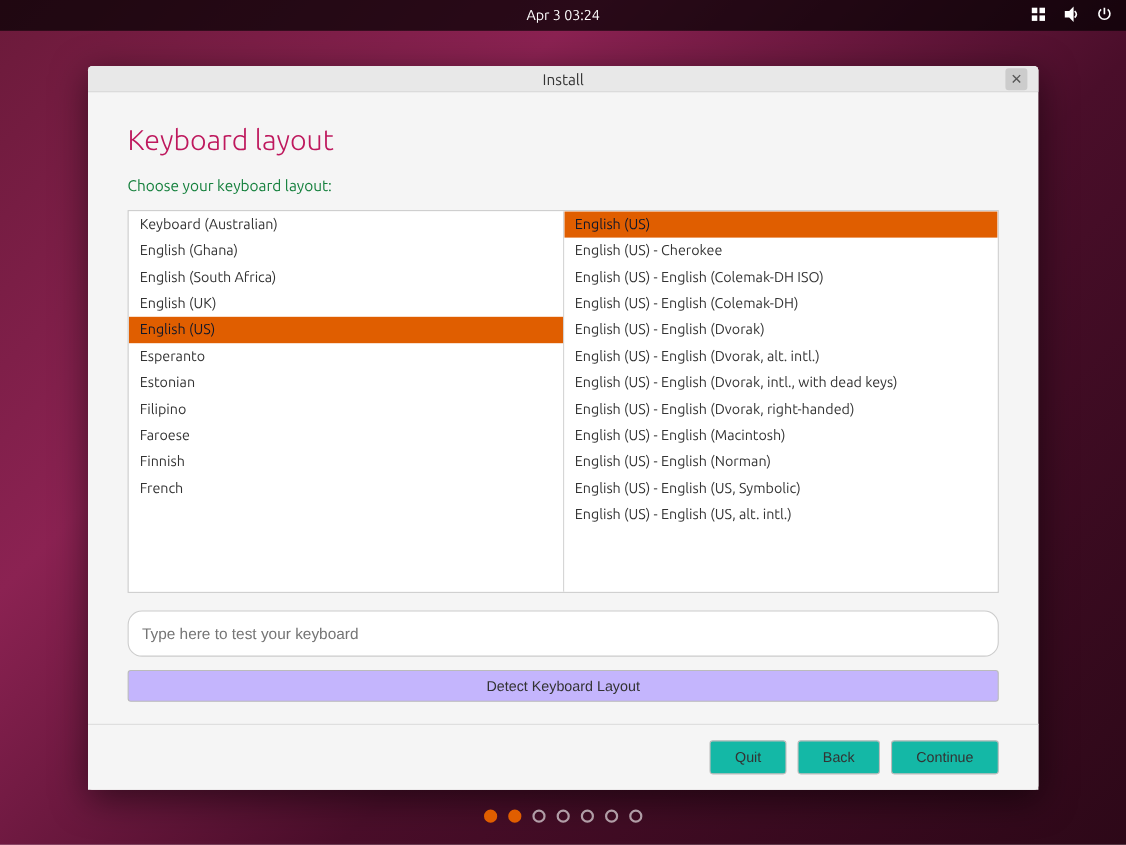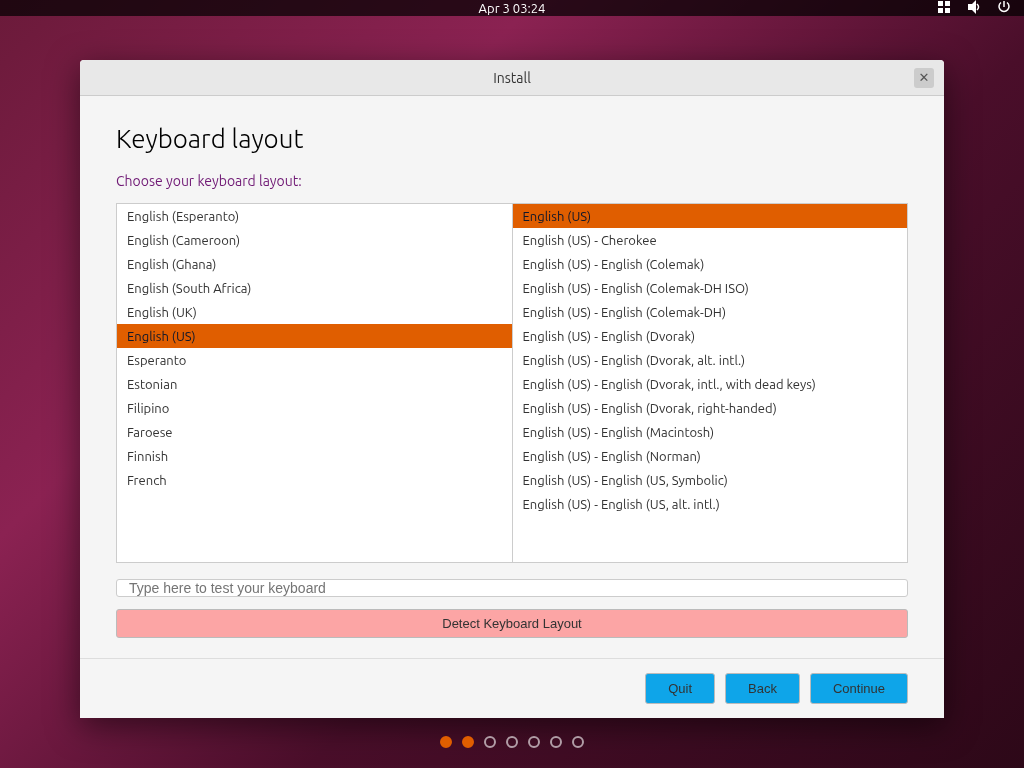--- a/index.html
+++ b/index.html
@@ -11,21 +11,21 @@
       font-family: 'Ubuntu', 'Segoe UI', sans-serif;
       font-size: 14px;
       overflow: hidden;
       position: relative;
     }
 
     
     .topbar {
       position: absolute;
       top: 0; left: 0; right: 0;
-      height: 16px;
+      height: 28px;
       background: rgba(0,0,0,0.7);
       display: flex;
       align-items: center;
       justify-content: center;
       color: white;
       font-size: 13px;
     }
 
     .topbar-center {
       position: absolute;
@@ -61,21 +61,21 @@
       box-shadow: 0 8px 32px rgba(0,0,0,0.5);
       display: flex;
       flex-direction: column;
     }
 
     .dialog-titlebar {
       background: #e8e8e8;
       border-bottom: 1px solid #ccc;
       border-radius: 4px 4px 0 0;
       padding: 0 12px;
-      height: 36px;
+      height: 24px;
       display: flex;
       align-items: center;
       justify-content: center;
       position: relative;
     }
 
     .dialog-title {
       font-size: 14px;
       color: #333;
     }
@@ -102,27 +102,27 @@
       padding: 28px 36px 20px 36px;
       flex: 1;
       display: flex;
       flex-direction: column;
       overflow: hidden;
     }
 
     .page-title {
       font-size: 26px;
       font-weight: 300;
-      color: #000000;
+      color: #be185d;
       margin-bottom: 20px;
     }
 
     .subtitle {
       font-size: 14px;
-      color: #701a75;
+      color: #15803d;
       margin-bottom: 14px;
     }
 
     .lists-container {
       display: flex;
       gap: 0;
       flex: 1;
       overflow: hidden;
       border: 1px solid #ccc;
     }
@@ -149,33 +149,33 @@
       background: #e05e00;
       color: #0f172a;
     }
 
     .test-input-container {
       margin-top: 16px;
     }
 
     .test-input {
       width: 100%;
-      padding: 0 12px;
+      padding: 12px 12px;
       border: 1px solid #ccc;
-      border-radius: 3px;
+      border-radius: 13px;
       font-size: 14px;
       color: #1d4ed8;
       background: white;
       outline: none;
     }
 
     .detect-btn {
       margin-top: 12px;
       padding: 6px 16px;
-      background: #fca5a5;
+      background: #c4b5fd;
       border: 1px solid #bbb;
       border-radius: 3px;
       font-size: 13px;
       cursor: pointer;
       color: #333;
     }
 
     .dialog-footer {
       padding: 14px 36px;
       display: flex;
@@ -183,21 +183,21 @@
       align-items: center;
       gap: 10px;
       border-top: 1px solid #ddd;
       background: #f5f5f5;
     }
 
     .footer-btn {
       padding: 7px 22px;
       border: 1px solid #bbb;
       border-radius: 3px;
-      background: #0ea5e9;
+      background: #14b8a6;
       font-size: 13px;
       cursor: pointer;
       color: #333;
     }
 
     
     .progress-dots {
       position: absolute;
       bottom: 20px;
       left: 50%;
@@ -271,38 +271,36 @@
     <button class="close-btn">✕</button>
   </div>
 
   <div class="dialog-content">
     <h1 class="page-title">Keyboard layout</h1>
     <p class="subtitle">Choose your keyboard layout:</p>
 
     <div class="lists-container">
 
       <div class="list-panel" id="left-list">
-          <div class="list-item">English (Esperanto)</div>
-          <div class="list-item">English (Cameroon)</div>
+          <div class="list-item">Keyboard (Australian)</div>
           <div class="list-item">English (Ghana)</div>
           <div class="list-item">English (South Africa)</div>
           <div class="list-item">English (UK)</div>
           <div class="list-item selected">English (US)</div>
           <div class="list-item">Esperanto</div>
           <div class="list-item">Estonian</div>
           <div class="list-item">Filipino</div>
           <div class="list-item">Faroese</div>
           <div class="list-item">Finnish</div>
           <div class="list-item">French</div>
         </div>
 
       <div class="list-panel" id="right-list">
           <div class="list-item selected">English (US)</div>
           <div class="list-item">English (US) - Cherokee</div>
-          <div class="list-item">English (US) - English (Colemak)</div>
           <div class="list-item">English (US) - English (Colemak-DH ISO)</div>
           <div class="list-item">English (US) - English (Colemak-DH)</div>
           <div class="list-item">English (US) - English (Dvorak)</div>
           <div class="list-item">English (US) - English (Dvorak, alt. intl.)</div>
           <div class="list-item">English (US) - English (Dvorak, intl., with dead keys)</div>
           <div class="list-item">English (US) - English (Dvorak, right-handed)</div>
           <div class="list-item">English (US) - English (Macintosh)</div>
           <div class="list-item">English (US) - English (Norman)</div>
           <div class="list-item">English (US) - English (US, Symbolic)</div>
           <div class="list-item">English (US) - English (US, alt. intl.)</div>

